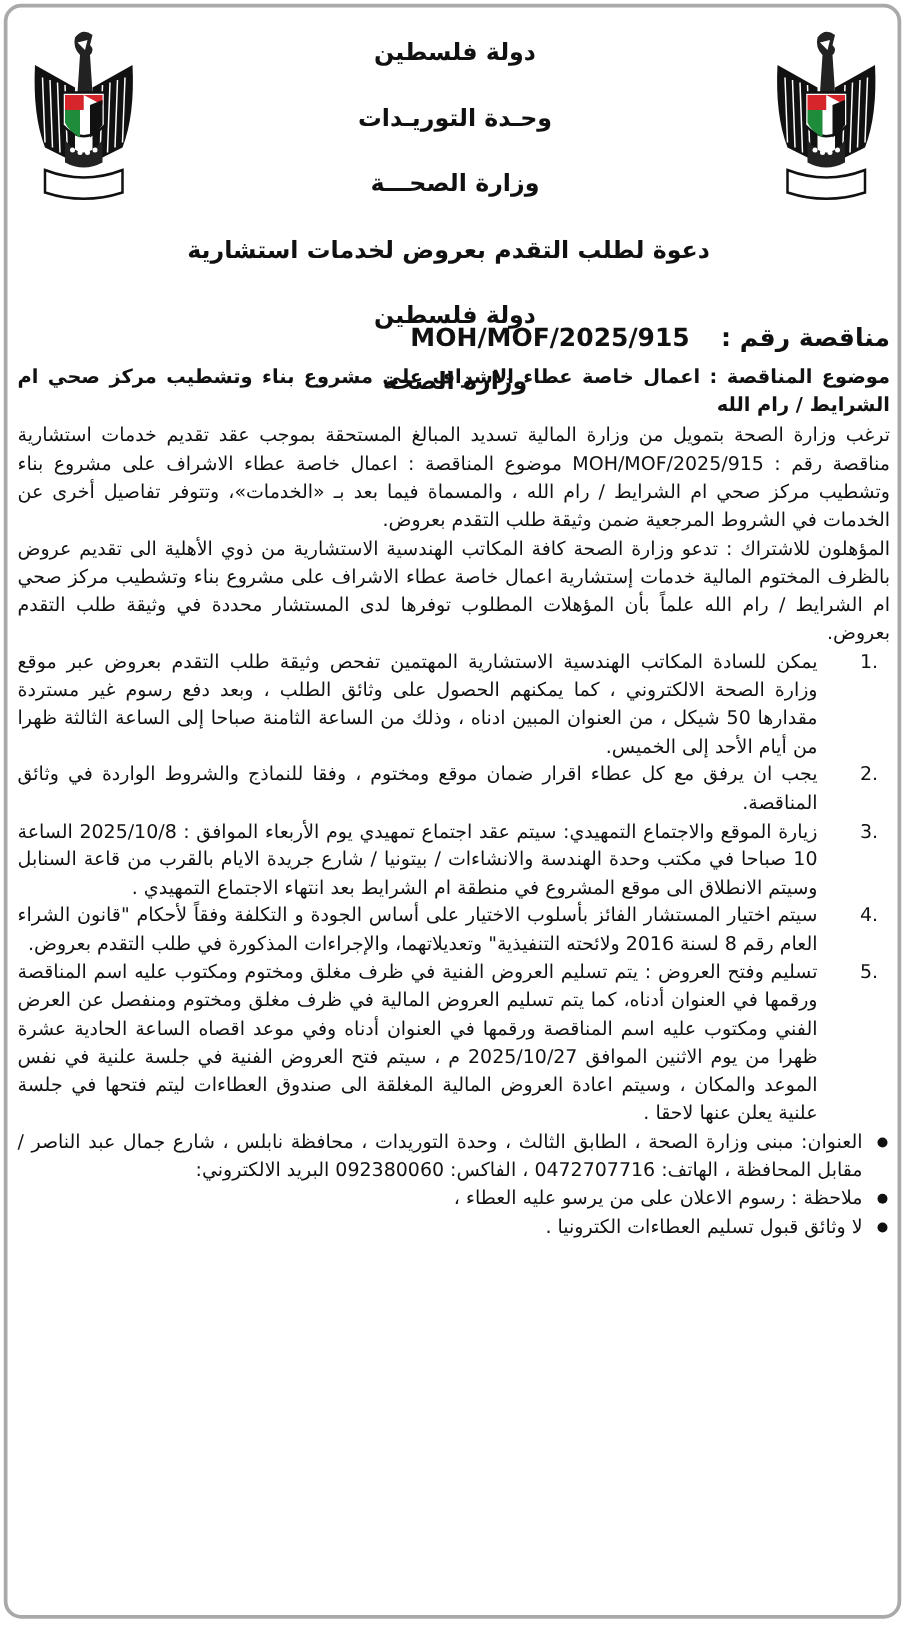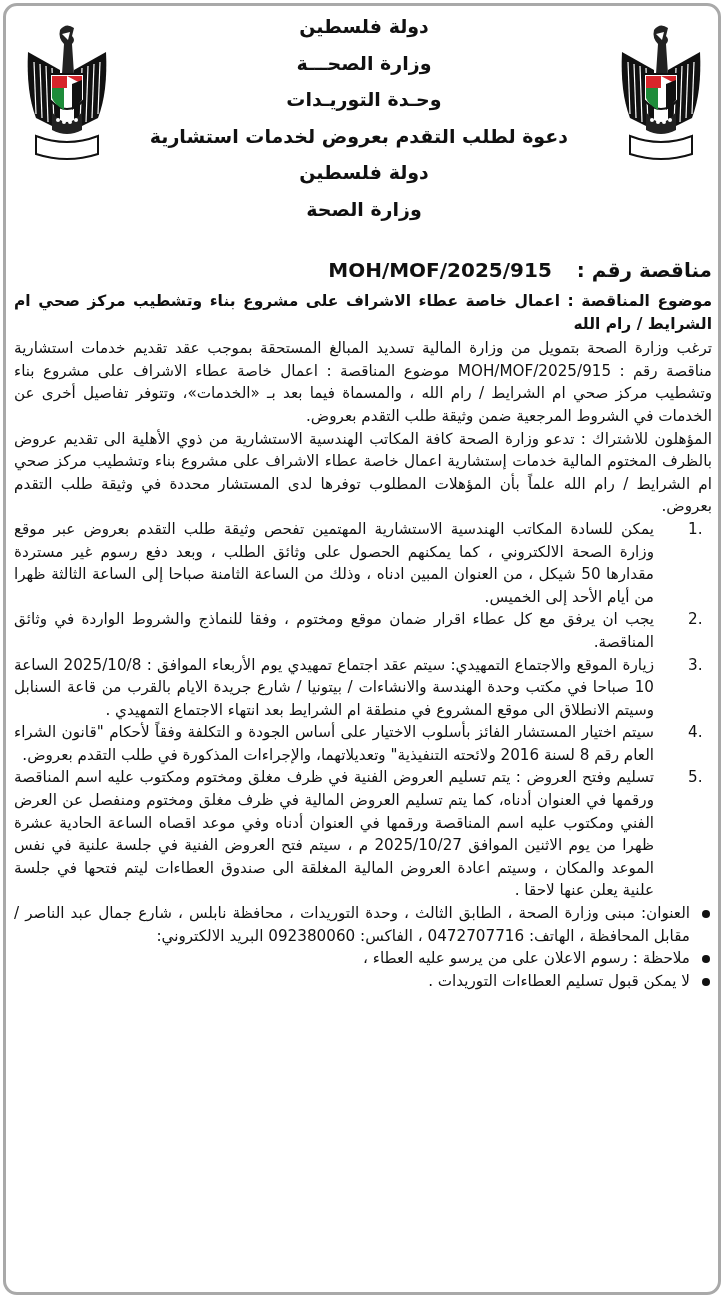--- a/index.html
+++ b/index.html
@@ -10,21 +10,21 @@
     box-sizing: border-box;
   }
   .doc {
     position: absolute; left: 0; top: 0; width: 728px; height: 1303px;
     direction: rtl; font-family: "DejaVu Sans", sans-serif; color: #111;
   }
   .logo { position: absolute; top: 22px; width: 90px; height: 145px; }
   .logo.right { right: 22px; }
   .logo.left { left: 22px; }
   .header { position: absolute; top: 8px; left: 160px; right: 160px; text-align: center; }
-  .header div { font-weight: bold; font-size: 19px; line-height: 36.5px; white-space: nowrap; }
+  .header div { font-weight: bold; font-size: 19px; line-height: 36.5px; white-space: nowrap; margin-top: 16px; }
   .tender-no { position: absolute; top: 258px; right: 16px; font-weight: bold; font-size: 20px; white-space: nowrap; }
   .tender-no .num { direction: ltr; unicode-bidi: embed; margin-right: 18px; }
   .body { position: absolute; top: 290px; right: 16px; left: 14px; font-size: 15.2px; line-height: 22.6px; text-align: justify; }
   .body p { margin: 0; }
   .subject { font-weight: bold; font-size: 15.5px; margin-bottom: 2px !important; }
   .num-list { list-style: none; margin: 0; padding: 0; }
   .num-list li { position: relative; padding-right: 58px; }
   .num-list .n { position: absolute; right: 0; top: 0; width: 24px; text-align: left; direction: ltr; }
   .bullets { list-style: none; margin: 0; padding: 0; }
   .bullets li { position: relative; padding-right: 22px; }
@@ -97,22 +97,22 @@
           <circle cx="42" cy="100" r="2"></circle>
           <circle cx="48" cy="100" r="2"></circle>
           <circle cx="54" cy="98" r="2"></circle>
         </g>
       <path d="M14 114 Q45 126 76 114 L76 132 Q45 142 14 132Z" fill="#fff" stroke="#111" stroke-width="2"></path>
     </svg>
   </div>
 
   <div class="header">
     <div>دولة فلسطين</div>
+    <div>وحـدة التوريـدات</div>
     <div>وزارة الصحـــة</div>
-    <div>وحـدة التوريـدات</div>
     <div>دعوة لطلب التقدم بعروض لخدمات استشارية</div>
     <div>دولة فلسطين</div>
     <div>وزارة الصحة</div>
   </div>
 
   <div class="tender-no">
     <span>مناقصة رقم :</span>
     <span class="num">MOH/MOF/2025/915</span>
   </div>
 
@@ -148,17 +148,17 @@
       <li>
         <span class="dot"></span>
         <span>العنوان: مبنى وزارة الصحة ، الطابق الثالث ، وحدة التوريدات ، محافظة نابلس ، شارع جمال عبد الناصر / مقابل المحافظة ، الهاتف: 0472707716 ، الفاكس: 092380060 البريد الالكتروني:</span>
       </li>
       <li>
         <span class="dot"></span>
         <span>ملاحظة : رسوم الاعلان على من يرسو عليه العطاء ،</span>
       </li>
       <li>
         <span class="dot"></span>
-        <span>لا يمكن قبول تسليم العطاءات التوريدات .</span>
+        <span>لا وثائق قبول تسليم العطاءات الكترونيا .</span>
       </li>
     </ul>
   </div>
 </div>
 
 </body></html>

